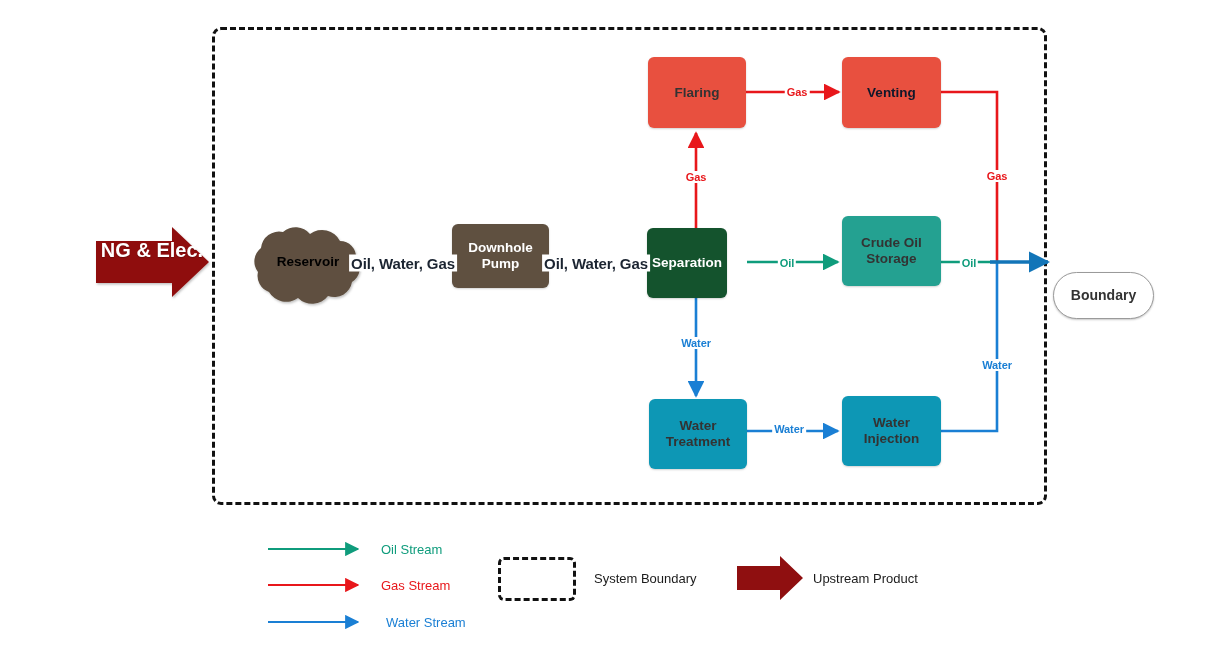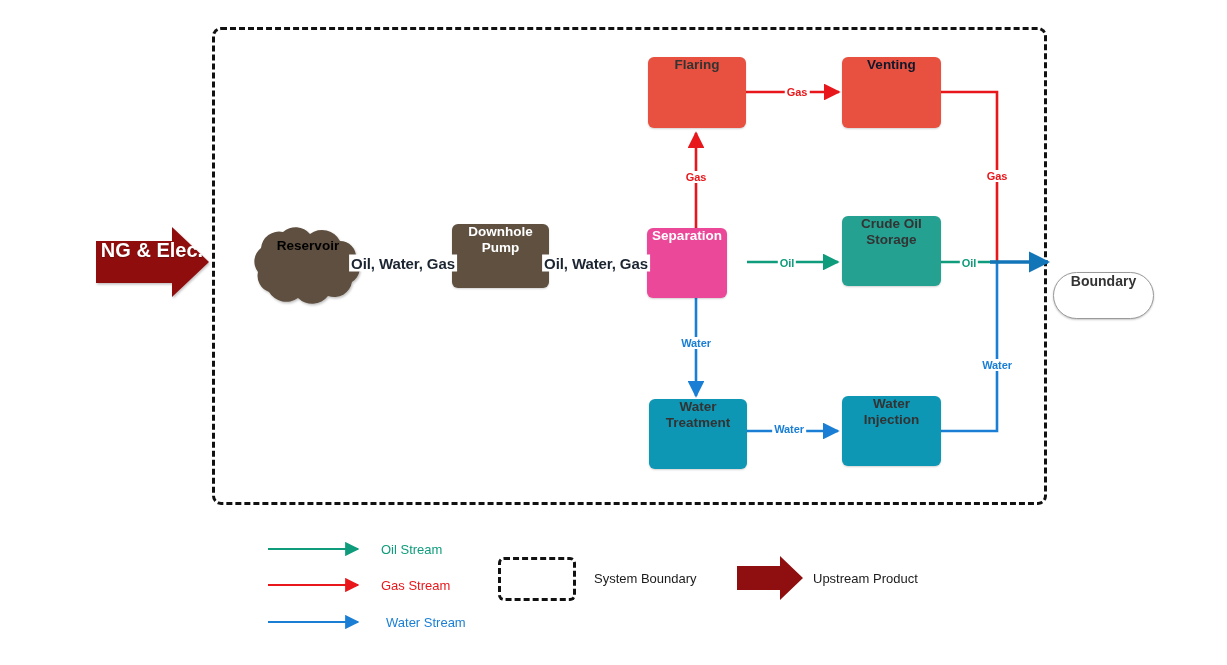--- a/index.html
+++ b/index.html
@@ -22,21 +22,21 @@
     position: absolute;
     left: 0;
     top: 0;
     width: 1227px;
     height: 665px;
     overflow: visible;
   }
   .node {
     position: absolute;
     display: flex;
-    align-items: flex-start;
+    align-items: center;
     justify-content: center;
     text-align: center;
     font-weight: bold;
     font-size: 13.5px;
     line-height: 1.15;
     box-sizing: border-box;
   }
   .node.proc {
     border-radius: 6px;
     box-shadow: 0 1px 2px rgba(0,0,0,0.18);
@@ -194,21 +194,21 @@
 
   <div class="node" style="left:258px; top:238px; width:100px; height:48px; color:#000000; font-size:13.5px;">
     <span class="node-label">Reservoir</span>
   </div>
 
   <div class="node proc" style="left:452px; top:224px; width:97px; height:64px; background:#5f5040; color:#ffffff;">
     <span class="node-label">Downhole
 Pump</span>
   </div>
 
-  <div class="node proc" style="left:647px; top:228px; width:80px; height:70px; background:#ec4899; color:#ffffff;">
+  <div class="node proc" style="left:647px; top:228px; width:80px; height:70px; background:#14532d; color:#ffffff;">
     <span class="node-label">Separation</span>
   </div>
 
   <div class="node proc" style="left:648px; top:57px; width:98px; height:71px; background:#e8503f; color:#333333;">
     <span class="node-label">Flaring</span>
   </div>
 
   <div class="node proc" style="left:842px; top:57px; width:99px; height:71px; background:#e8503f; color:#0f172a;">
     <span class="node-label">Venting</span>
   </div>

